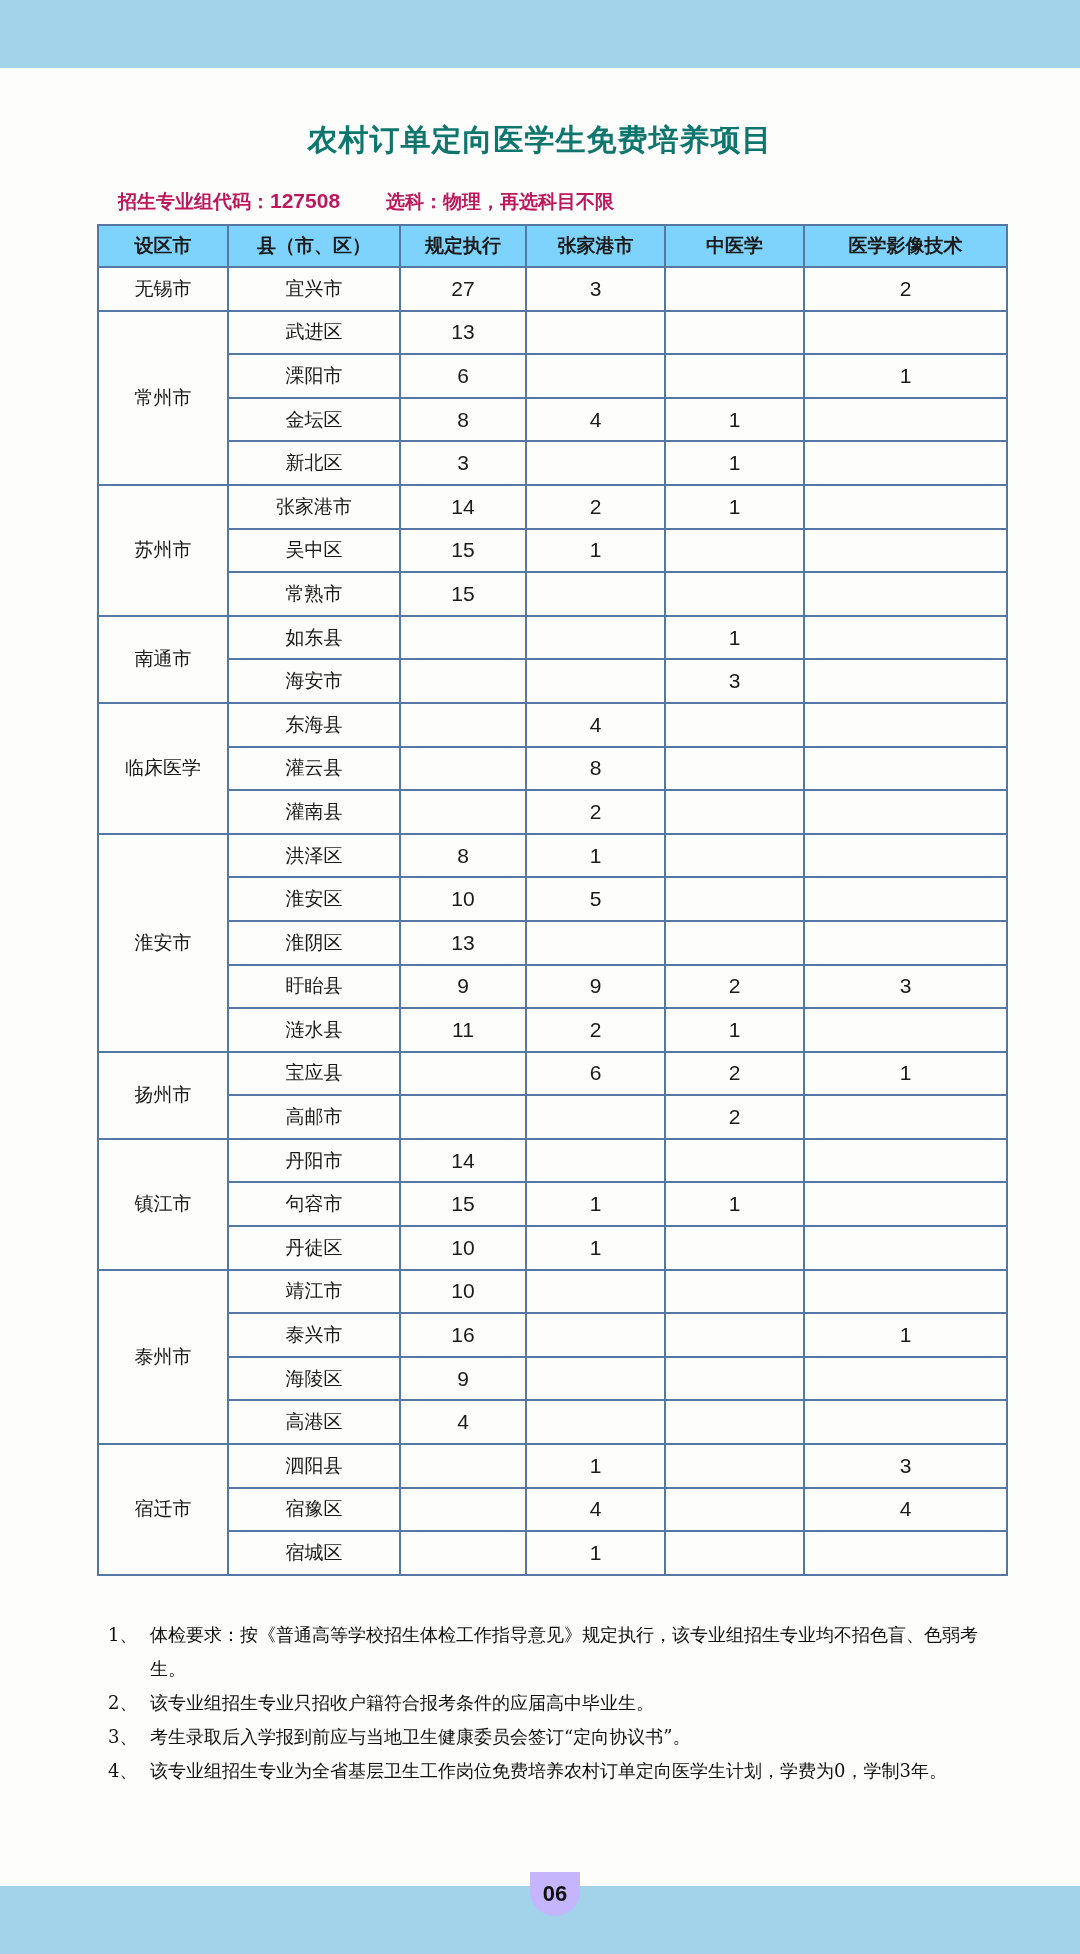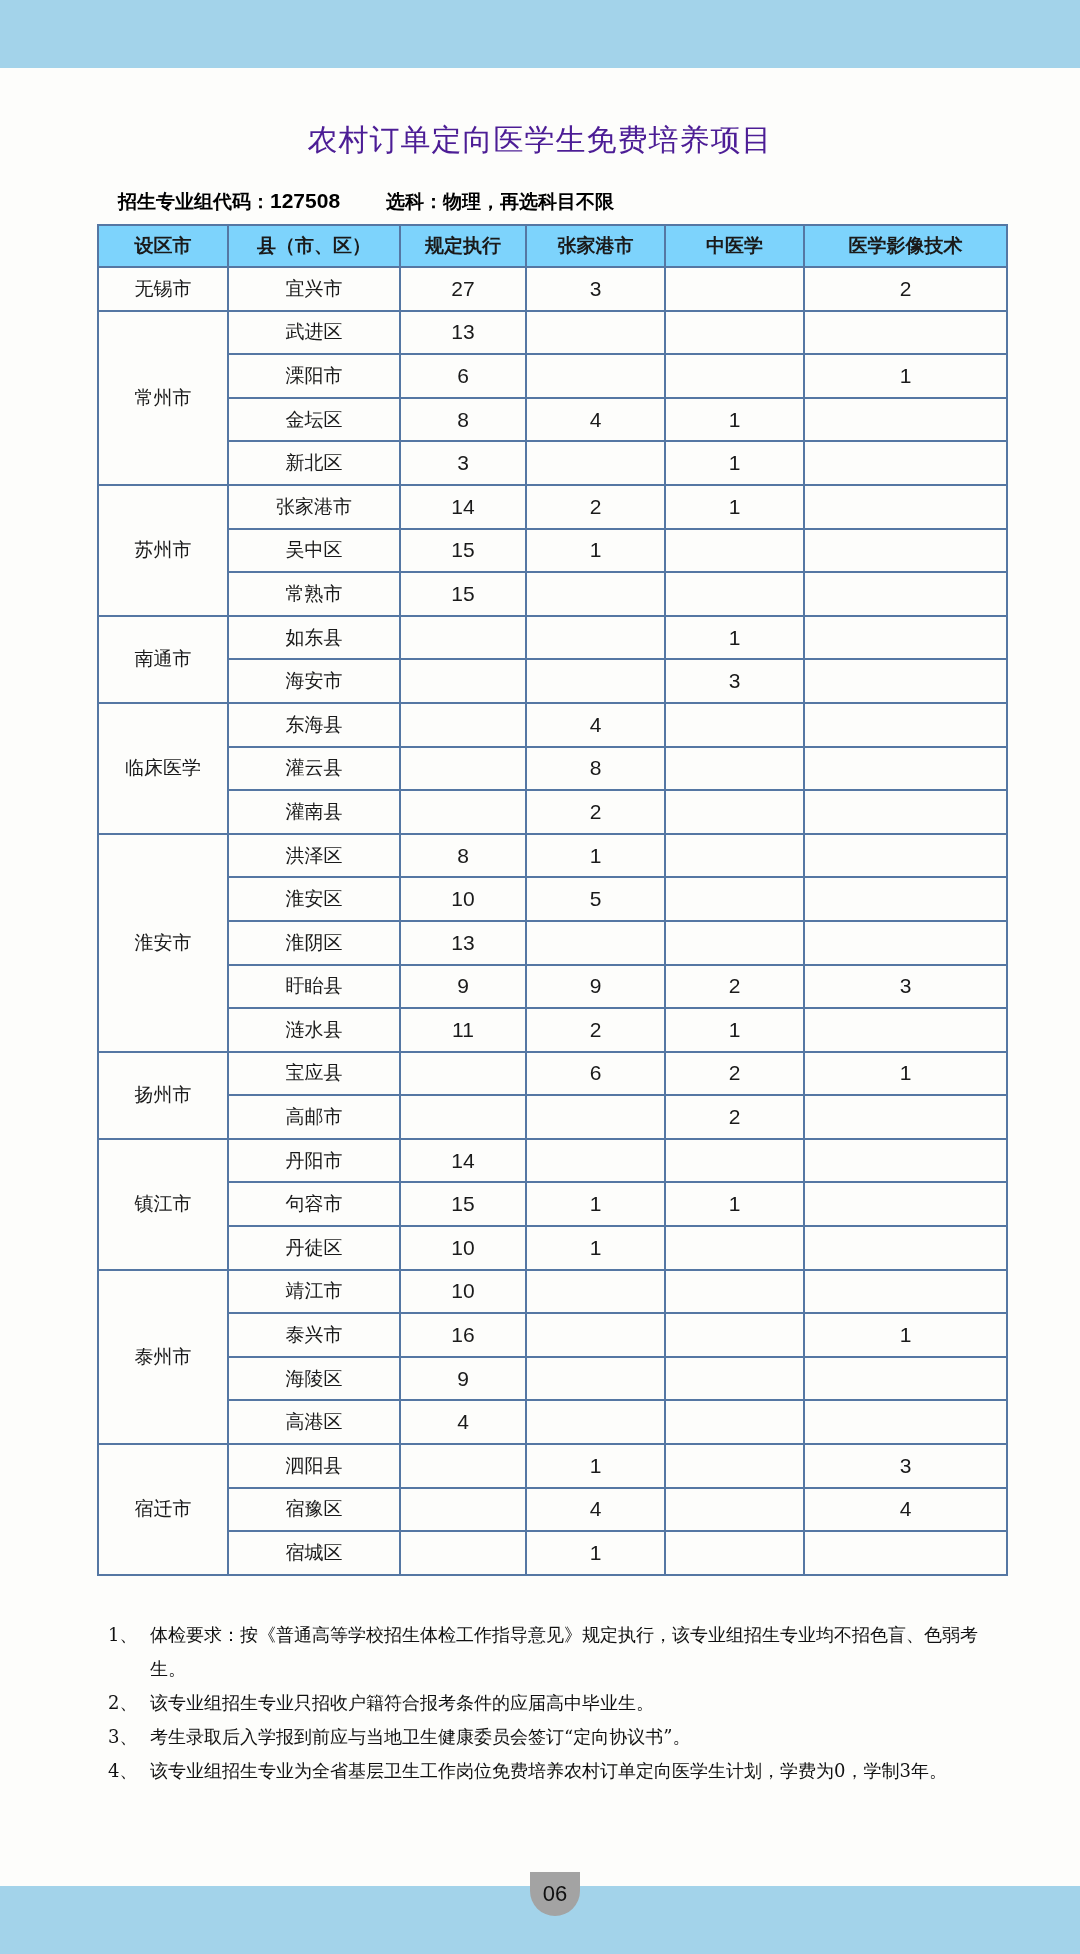--- a/index.html
+++ b/index.html
@@ -5,31 +5,31 @@
   html, body { margin: 0; padding: 0; }
   body {
     width: 1080px; height: 1954px; position: relative; overflow: hidden;
     background: #fdfdfb;
     font-family: "DejaVu Sans", "Liberation Sans", sans-serif;
   }
   .top-band { position: absolute; left: 0; top: 0; width: 1080px; height: 68px; background: #a3d3ea; }
   .bottom-band { position: absolute; left: 0; top: 1886px; width: 1080px; height: 68px; background: #a3d3ea; }
   .page-badge {
     position: absolute; left: 530px; top: 1872px; width: 50px; height: 44px;
-    background: #a3a3a3; border-radius: 0 0 25px 25px;
+    background: #c4b5fd; border-radius: 0 0 25px 25px;
     display: flex; align-items: center; justify-content: center;
-    font-family: "Liberation Sans", sans-serif; font-weight: normal; font-size: 22px; color: #111;
+    font-family: "Liberation Sans", sans-serif; font-weight: bold; font-size: 22px; color: #111;
   }
   .title {
     position: absolute; left: 0; top: 120px; width: 1080px; text-align: center;
-    font-size: 30px; font-weight: normal; color: #4c1d95; letter-spacing: 1px;
+    font-size: 30px; font-weight: bold; color: #0f766e; letter-spacing: 1px;
   }
   .meta {
     position: absolute; left: 118px; top: 189px;
-    font-size: 19px; font-weight: bold; color: #000000;
+    font-size: 19px; font-weight: bold; color: #be185d;
     display: flex; gap: 46px;
   }
   .meta .num { font-family: "Liberation Sans", sans-serif; font-size: 21px; }
   table.grid {
     position: absolute; left: 97px; top: 224px; width: 909px;
     border-collapse: collapse; table-layout: fixed;
   }
   table.grid th, table.grid td {
     border: 2px solid #5577a3; text-align: center; vertical-align: middle;
     font-size: 19px; color: #1a1a1a; padding: 0;

